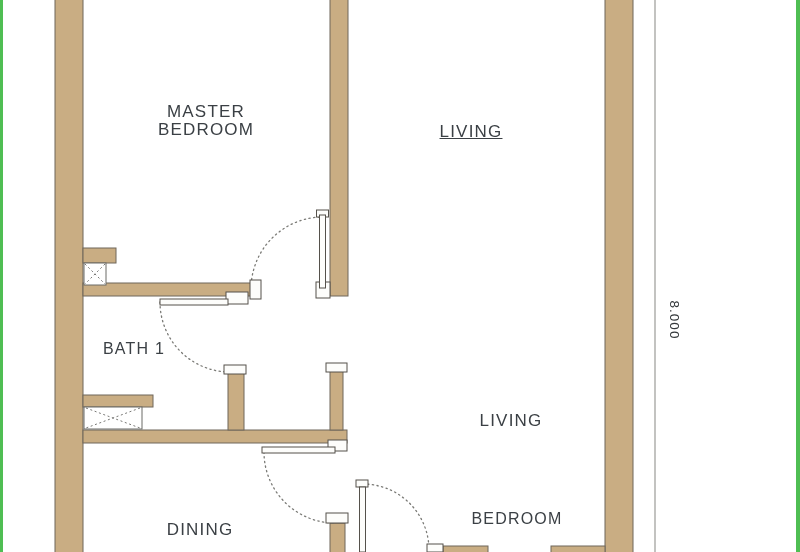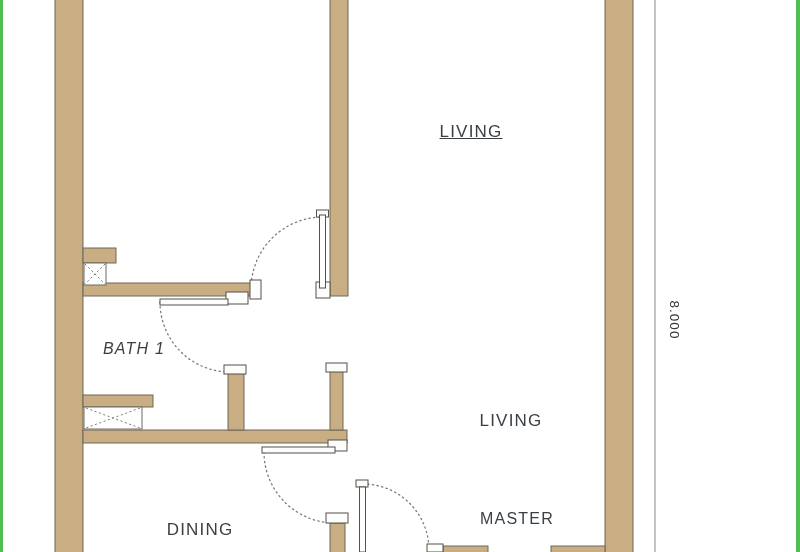--- a/index.html
+++ b/index.html
@@ -79,21 +79,22 @@
       <rect x="328" y="440" width="19" height="11"></rect>
       <rect x="262" y="447" width="73" height="6"></rect>
       <rect x="326" y="513" width="22" height="10"></rect>
 
       <rect x="356" y="480" width="12" height="7"></rect>
       <rect x="359.5" y="487" width="6" height="65"></rect>
       <rect x="427" y="544" width="16" height="8"></rect>
     </g>
   </svg>
 
+  <div class="room-label wrap" style="left:206px;top:121px;">MASTER BEDROOM</div>
   <div class="room-label" style="left:471px;top:132px;text-decoration:underline;">LIVING</div>
-  <div class="room-label" style="left:134px;top:349px;font-size:16px;font-style:italic;">BATH 1</div>
+  <div class="room-label" style="left:134px;top:349px;font-size:16px;">BATH 1</div>
   <div class="room-label" style="left:511px;top:421px;">LIVING</div>
   <div class="room-label" style="left:200px;top:530px;">DINING</div>
-  <div class="room-label" style="left:517px;top:519px;font-size:16px;">MASTER</div>
+  <div class="room-label" style="left:517px;top:519px;font-size:16px;">BEDROOM</div>
 
   <div class="dim-label" style="left:674px;top:320px;">8.000</div>
 
 </div>
 
 </body></html>

